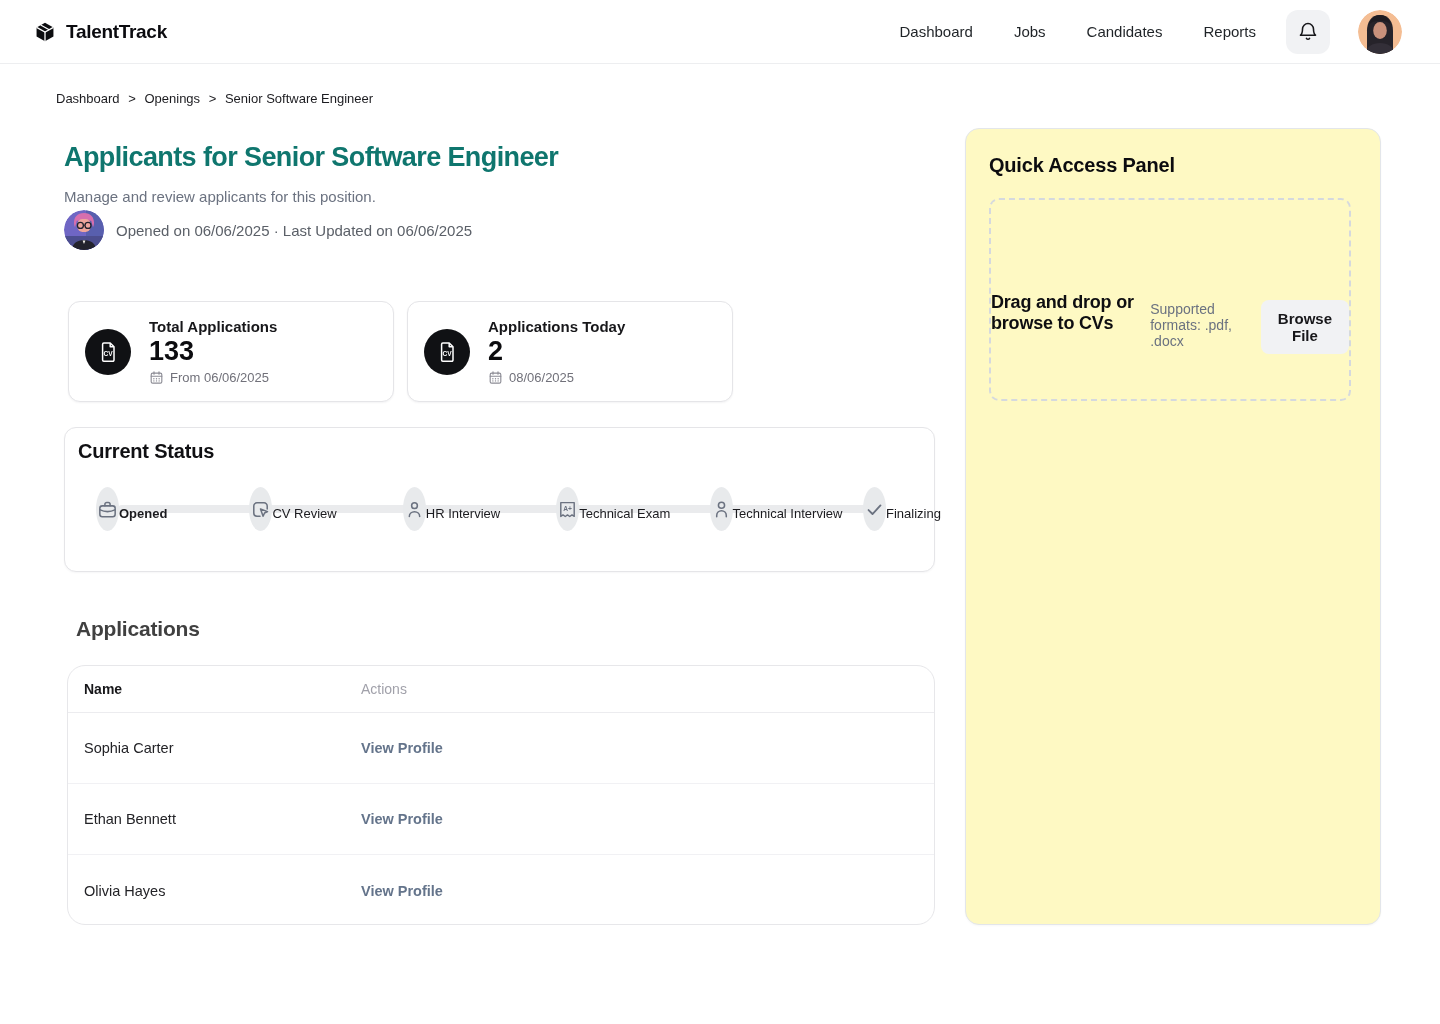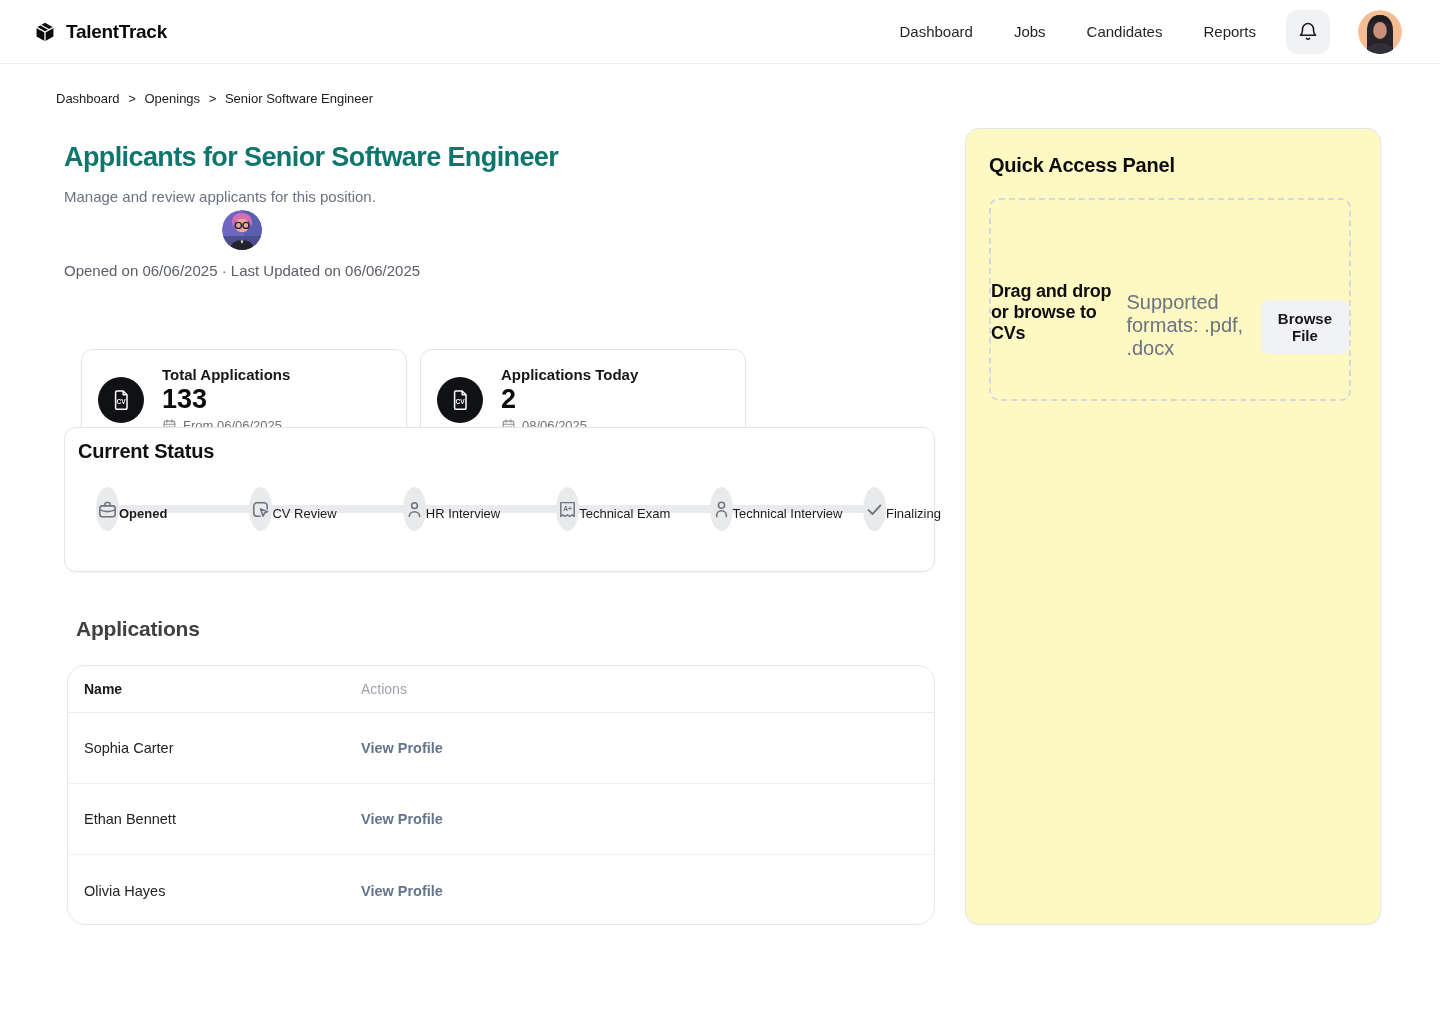--- a/index.html
+++ b/index.html
@@ -21,26 +21,26 @@
 
   
   .breadcrumb { position:absolute; left:56px; top:91px; font-size:13px; color:#1c1c20; }
   .breadcrumb .crumb { cursor:pointer; }
   .breadcrumb .sep { margin:0 5px; }
 
   
   .page-title { position:absolute; left:64px; top:142px; font-size:27px; font-weight:800;
     letter-spacing:-0.6px; color:#0f766e; }
   .page-subtitle { position:absolute; left:64px; top:188px; font-size:15px; color:#6b7280; }
-  .meta-row { position:absolute; left:64px; top:210px; display:flex; align-items:center; gap:12px;flex-direction:column; }
+  .meta-row { position:absolute; left:64px; top:210px; display:flex; align-items:center; gap:12px; }
   .meta-avatar { width:40px; height:40px; border-radius:50%; overflow:hidden; }
   .meta-text { font-size:15px; color:#5b6068; }
 
   
-  .stats-row { position:absolute; left:81px; top:301px; display:flex; gap:13px;margin-top:48px; }
+  .stats-row { position:absolute; left:68px; top:301px; display:flex; gap:13px; }
   .stat-card { width:326px; height:101px; background:#fff; border:1px solid #e5e5e8;
     border-radius:12px; box-shadow:0 1px 2px rgba(16,24,40,.05);
     display:flex; align-items:center; padding-left:16px; gap:18px; cursor:default; }
   .stat-icon { width:46px; height:46px; border-radius:50%; background:#101114;
     display:flex; align-items:center; justify-content:center; flex:0 0 46px; }
   .stat-label { font-size:15px; font-weight:700; color:#17171a; }
   .stat-value { font-size:27px; font-weight:800; color:#0c0c0f; margin-top:2px; line-height:1.1; }
   .stat-date { margin-top:4px; display:flex; align-items:center; gap:6px;
     font-size:13px; color:#71717a; }
 
@@ -84,21 +84,21 @@
   .qa-card { position:absolute; left:965px; top:128px; width:416px; height:797px;
     background:#fef9c3; border:1px solid #e3e6ea; border-radius:14px;
     box-shadow:0 1px 2px rgba(16,24,40,.03); }
   .qa-title { position:absolute; left:23px; top:25px; font-size:20px; font-weight:800;
     letter-spacing:-0.2px; color:#0c0c0f; }
   .dropzone { position:absolute; left:23px; top:69px; width:362px; height:203px;
     border:2px dashed #d5d9de; border-radius:10px;
     display:flex; flex-direction:row; align-items:center; justify-content:center;
     padding-top:26px; }
   .drop-title { font-size:18px; font-weight:800; color:#0e0e11; letter-spacing:-0.2px; }
-  .drop-hint { margin-top:25px; font-size:20px; color:#6b7280; }
+  .drop-hint { margin-top:25px; font-size:14px; color:#6b7280; }
   .browse-btn { margin-top:29px; padding:10px 17px; background:#f1f2f4; border:none;
     border-radius:8px; font-family:inherit; font-size:15px; font-weight:700;
     color:#17171a; cursor:pointer; }
 
   svg { display:block; }
 </style>
 </head>
 <body>
 
 <div class="page">

